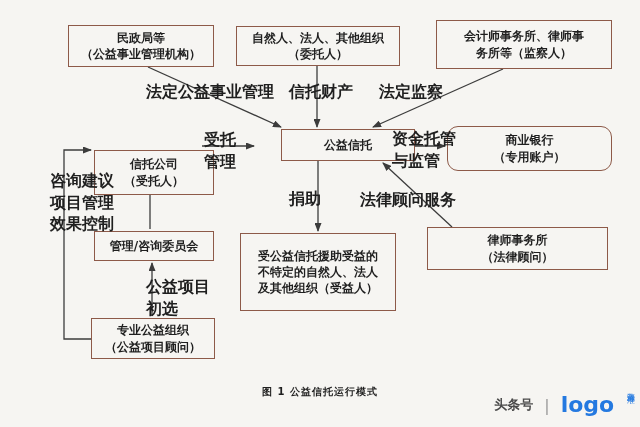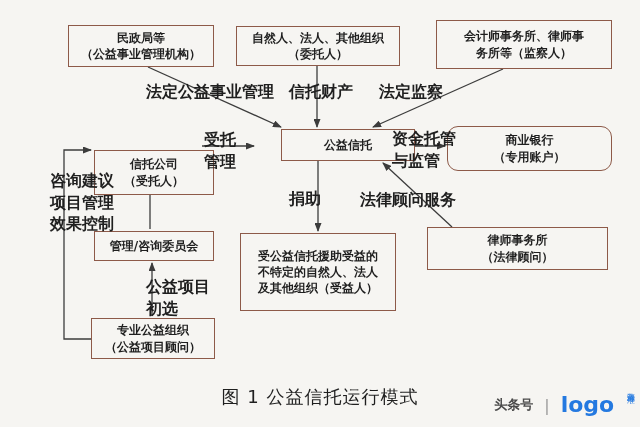--- a/index.html
+++ b/index.html
@@ -34,21 +34,21 @@
     padding:2px 3px;
   }
   .edge-label{
     position:absolute;
     font-size:16px;font-weight:bold;line-height:1.35;
     white-space:pre-line;
   }
   .caption{
     position:absolute;left:0;top:385px;width:100%;
     text-align:center;
-    font-size:18px;font-weight:normal;letter-spacing:1px;
+    font-size:10px;font-weight:bold;letter-spacing:1px;
   }
   .watermark{
     position:absolute;right:6px;bottom:3px;
     display:flex;align-items:center;gap:11px;
   }
   .wm-source{font-size:13px;color:var(--watermark-gray);font-weight:bold;}
   .wm-divider{font-size:16px;color:#9a9a9a;font-weight:normal;}
   .wm-brand{font-size:22px;color:var(--brand-blue);font-weight:bold;line-height:1;}
   .wm-vertical{
     writing-mode:vertical-rl;

